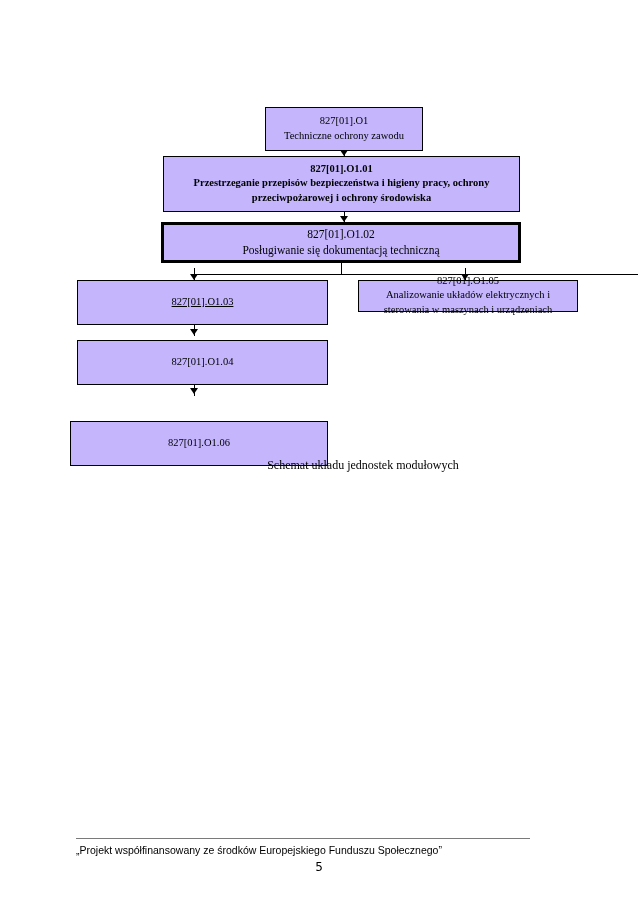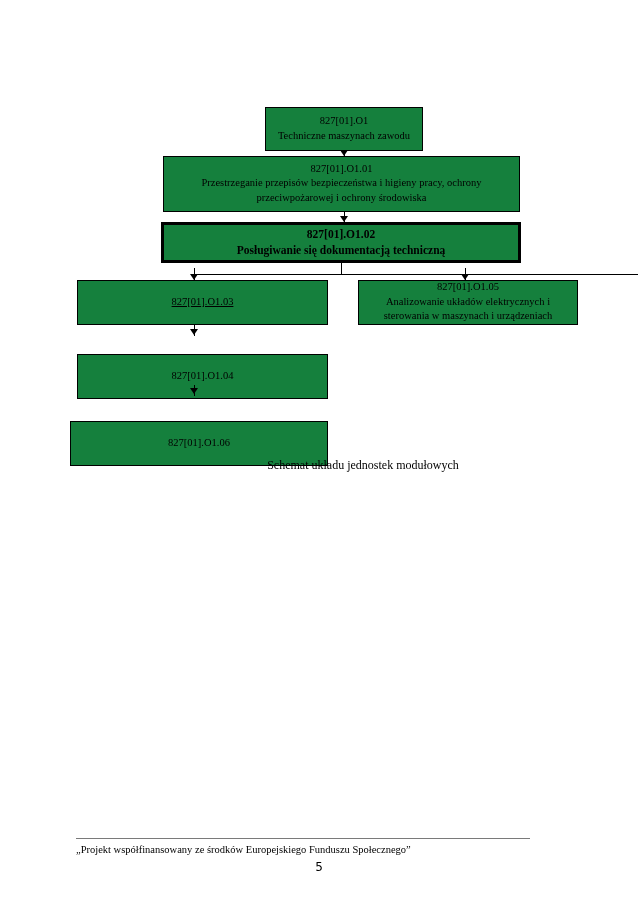--- a/index.html
+++ b/index.html
@@ -27,51 +27,51 @@
     left: 0;
     top: 0;
     width: 638px;
     height: 500px;
   }
 
   .node {
     position: absolute;
     box-sizing: border-box;
     border: 1px solid #000000;
-    background: #15803d;
+    background: #c4b5fd;
     text-align: center;
     font-size: 10.5px;
     line-height: 14.5px;
     padding: 4px 6px 5px 6px;
     display: flex;
     flex-direction: column;
     justify-content: center;
     align-items: center;
   }
   .node .code {
     display: block;
     white-space: nowrap;
   }
   .node .title {
     display: block;
   }
   .node.bold {
     border: 3px solid #000000;
-    font-weight: bold;
+    font-weight: normal;
     font-size: 11.5px;
     line-height: 16px;
   }
 
   
   #node-o1      { left: 265px; top: 107px; width: 158px; height: 44px; }
-  #node-o1-01   { left: 163px; top: 156px; width: 357px; height: 56px; }
+  #node-o1-01   { left: 163px; top: 156px; width: 357px; height: 56px; font-weight: bold; }
   #node-o1-02   { left: 161px; top: 222px; width: 360px; height: 41px; }
   #node-o1-03   { left: 77px;  top: 280px; width: 251px; height: 45px; text-decoration: underline; }
-  #node-o1-05   { left: 358px; top: 280px; width: 220px; height: 45px; }
-  #node-o1-04   { left: 77px;  top: 340px; width: 251px; height: 45px; margin-top: 14px; }
+  #node-o1-05   { left: 358px; top: 280px; width: 220px; height: 32px; }
+  #node-o1-04   { left: 77px;  top: 340px; width: 251px; height: 45px; }
   #node-o1-06   { left: 70px;  top: 421px; width: 258px; height: 45px; }
 
   
   .vline {
     position: absolute;
     width: 1px;
     background: #000000;
   }
   .hline {
     position: absolute;
@@ -137,21 +137,21 @@
     width: 454px;
     height: 1px;
     background: #7a7a7a;
   }
   #footer-text {
     position: absolute;
     left: 76px;
     top: 5px;
     width: 470px;
     text-align: left;
-    font-family: Liberation Serif, serif;
+    font-family: Liberation Sans, sans-serif;
     font-size: 10.5px;
     line-height: 14px;
     color: #000000;
   }
   #page-number {
     position: absolute;
     left: 0;
     top: 22px;
     width: 638px;
     text-align: center;
@@ -162,21 +162,21 @@
 </style>
 </head>
 <body>
 
 <div class="page">
 
   <div class="diagram">
 
     <div class="node" id="node-o1">
       <span class="code">827[01].O1</span>
-      <span class="title">Techniczne maszynach zawodu</span>
+      <span class="title">Techniczne ochrony zawodu</span>
     </div>
 
     <div class="vline" id="c1-line"></div>
     <div class="arrowhead" id="c1-arrow"></div>
 
     <div class="node" id="node-o1-01">
       <span class="code">827[01].O1.01</span>
       <span class="title">Przestrzeganie przepisów bezpieczeństwa i higieny pracy, ochrony przeciwpożarowej i ochrony środowiska</span>
     </div>
 

